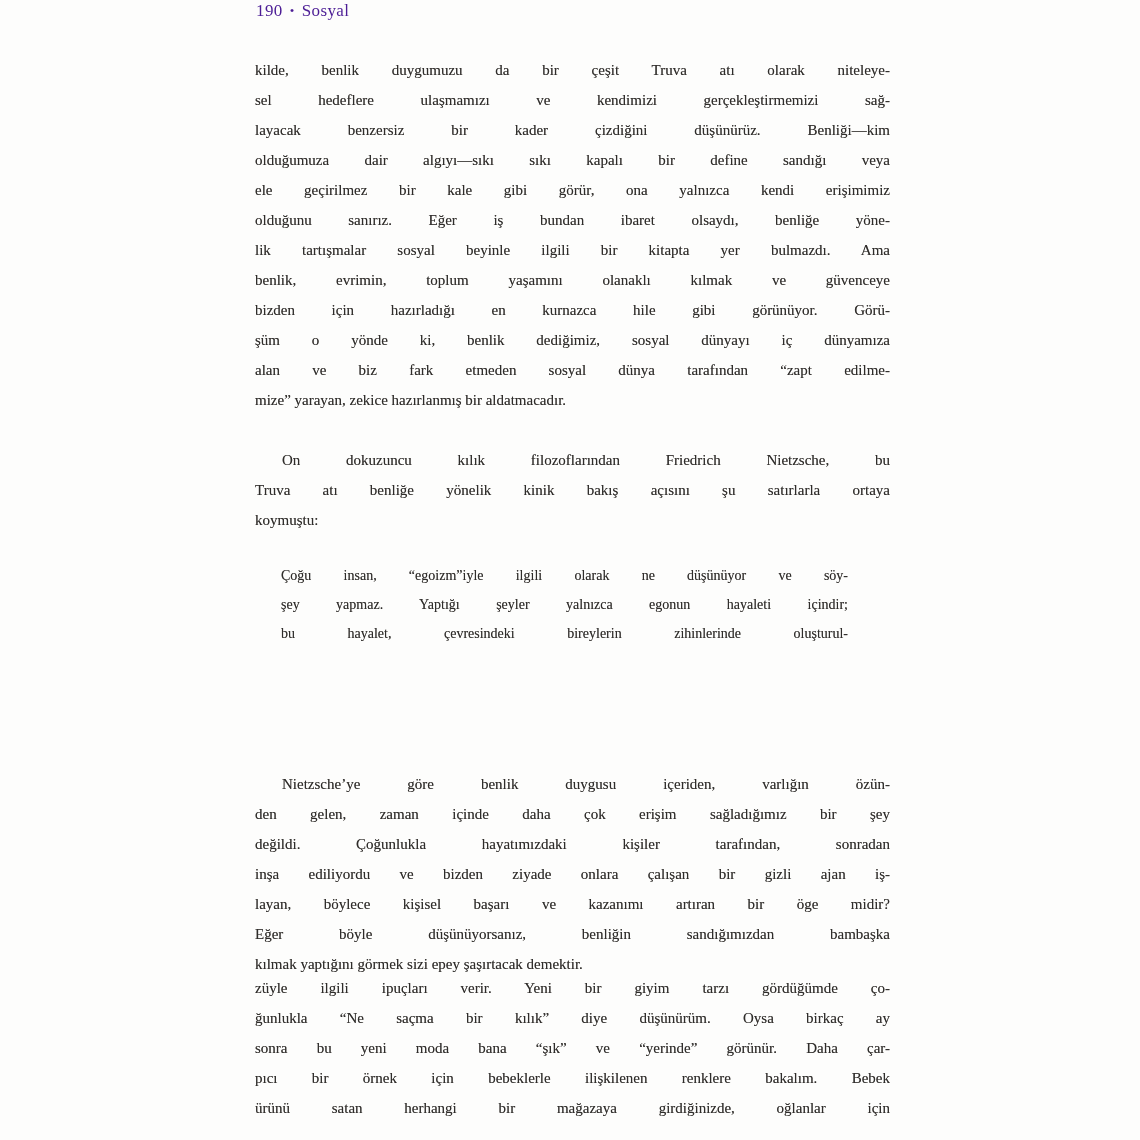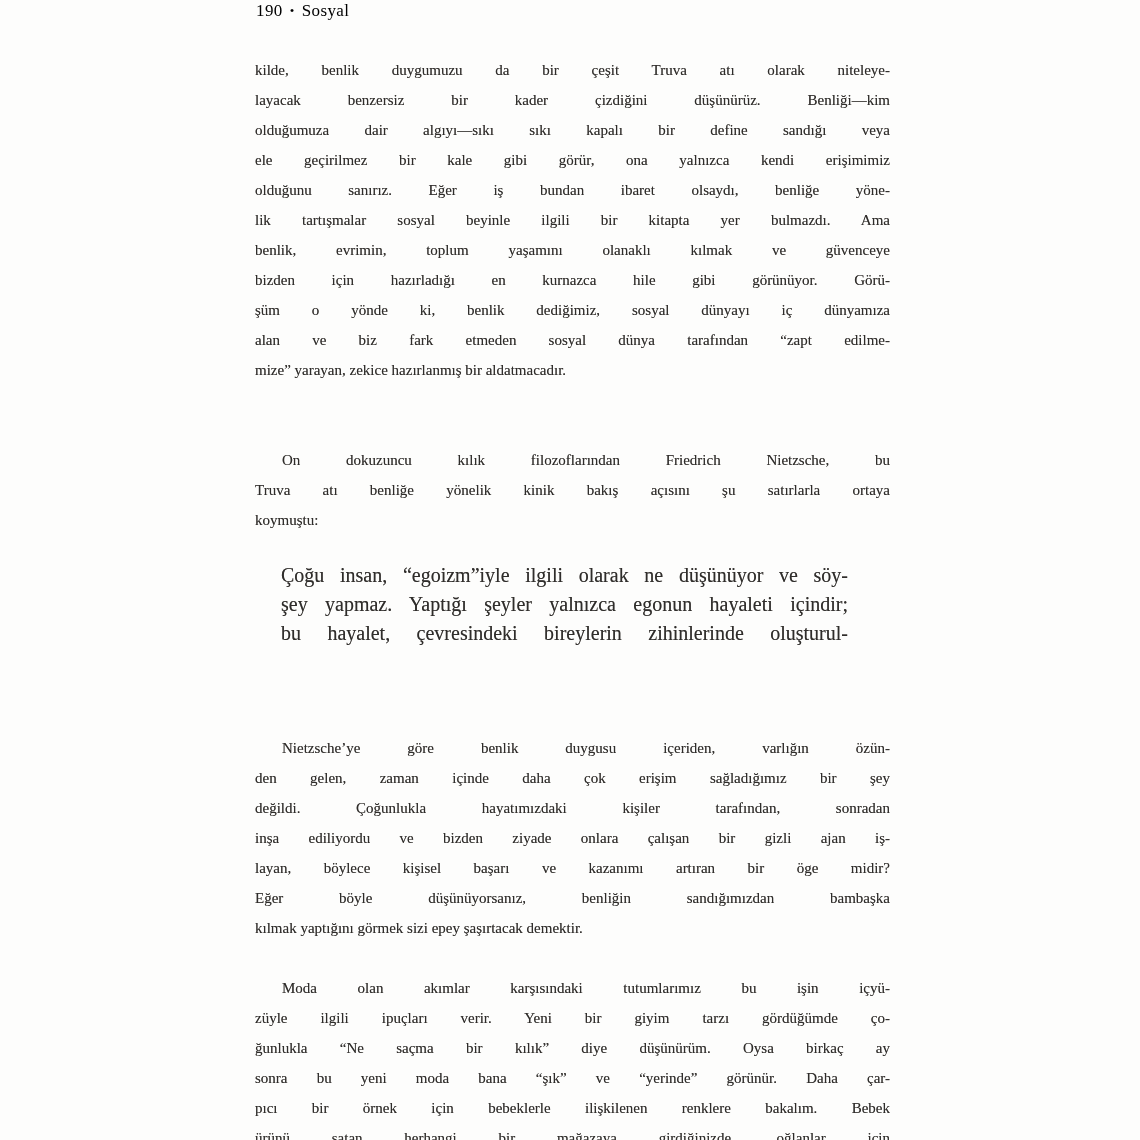--- a/index.html
+++ b/index.html
@@ -15,21 +15,21 @@
     overflow: hidden;
     font-family: "Liberation Serif", "DejaVu Serif", serif;
     color: #2f2d2b;
   }
   .running-header {
     position: absolute;
     left: 256px;
     top: 1px;
     font-size: 17px;
     letter-spacing: 0.4px;
-    color: #000000;
+    color: #4c1d95;
     white-space: nowrap;
   }
   .running-header .dot {
     display: inline-block;
     margin: 0 7px;
     font-size: 13px;
     vertical-align: 1px;
   }
   .textblock {
     position: absolute;
@@ -50,40 +50,41 @@
   .line.end {
     text-align-last: left;
     font-family: Liberation Serif, serif;
   }
   .quoteblock {
     position: absolute;
     left: 281px;
     width: 567px;
   }
   .quoteblock .line {
-    font-size: 20px;
+    font-size: 14px;
     line-height: 29px;
   }
   #b0 { top: 55px; }
   #b1 { top: 445px; }
   #b2 { top: 561px; }
-  #b3 { top: 733px; }
+  #b3 { top: 769px; }
   #b4 { top: 973px; }
 </style>
 </head>
 <body>
 
 <div class="page">
 
   <div class="running-header">
     <span>190</span><span class="dot">•</span><span>Sosyal</span>
   </div>
 
   <div id="b0" class="textblock">
     <div class="line">kilde, benlik duygumuzu da bir çeşit Truva atı olarak niteleye-</div>
+    <div class="line">sel hedeflere ulaşmamızı ve kendimizi gerçekleştirmemizi sağ-</div>
     <div class="line">layacak benzersiz bir kader çizdiğini düşünürüz. Benliği—kim</div>
     <div class="line">olduğumuza dair algıyı—sıkı sıkı kapalı bir define sandığı veya</div>
     <div class="line">ele geçirilmez bir kale gibi görür, ona yalnızca kendi erişimimiz</div>
     <div class="line">olduğunu sanırız. Eğer iş bundan ibaret olsaydı, benliğe yöne-</div>
     <div class="line">lik tartışmalar sosyal beyinle ilgili bir kitapta yer bulmazdı. Ama</div>
     <div class="line">benlik, evrimin, toplum yaşamını olanaklı kılmak ve güvenceye</div>
     <div class="line">bizden için hazırladığı en kurnazca hile gibi görünüyor. Görü-</div>
     <div class="line">şüm o yönde ki, benlik dediğimiz, sosyal dünyayı iç dünyamıza</div>
     <div class="line">alan ve biz fark etmeden sosyal dünya tarafından “zapt edilme-</div>
     <div class="line end">mize” yarayan, zekice hazırlanmış bir aldatmacadır.</div>
@@ -105,21 +106,20 @@
     <div class="line first">Nietzsche’ye göre benlik duygusu içeriden, varlığın özün-</div>
     <div class="line">den gelen, zaman içinde daha çok erişim sağladığımız bir şey</div>
     <div class="line">değildi. Çoğunlukla hayatımızdaki kişiler tarafından, sonradan</div>
     <div class="line">inşa ediliyordu ve bizden ziyade onlara çalışan bir gizli ajan iş-</div>
     <div class="line">layan, böylece kişisel başarı ve kazanımı artıran bir öge midir?</div>
     <div class="line">Eğer böyle düşünüyorsanız, benliğin sandığımızdan bambaşka</div>
     <div class="line end">kılmak yaptığını görmek sizi epey şaşırtacak demektir.</div>
   </div>
 
   <div id="b4" class="textblock">
-    <div class="line first">Moda olan akımlar karşısındaki tutumlarımız bu işin içyü-</div>
     <div class="line">züyle ilgili ipuçları verir. Yeni bir giyim tarzı gördüğümde ço-</div>
     <div class="line">ğunlukla “Ne saçma bir kılık” diye düşünürüm. Oysa birkaç ay</div>
     <div class="line">sonra bu yeni moda bana “şık” ve “yerinde” görünür. Daha çar-</div>
     <div class="line">pıcı bir örnek için bebeklerle ilişkilenen renklere bakalım. Bebek</div>
     <div class="line">ürünü satan herhangi bir mağazaya girdiğinizde, oğlanlar için</div>
   </div>
 
 </div>
 
 </body></html>

